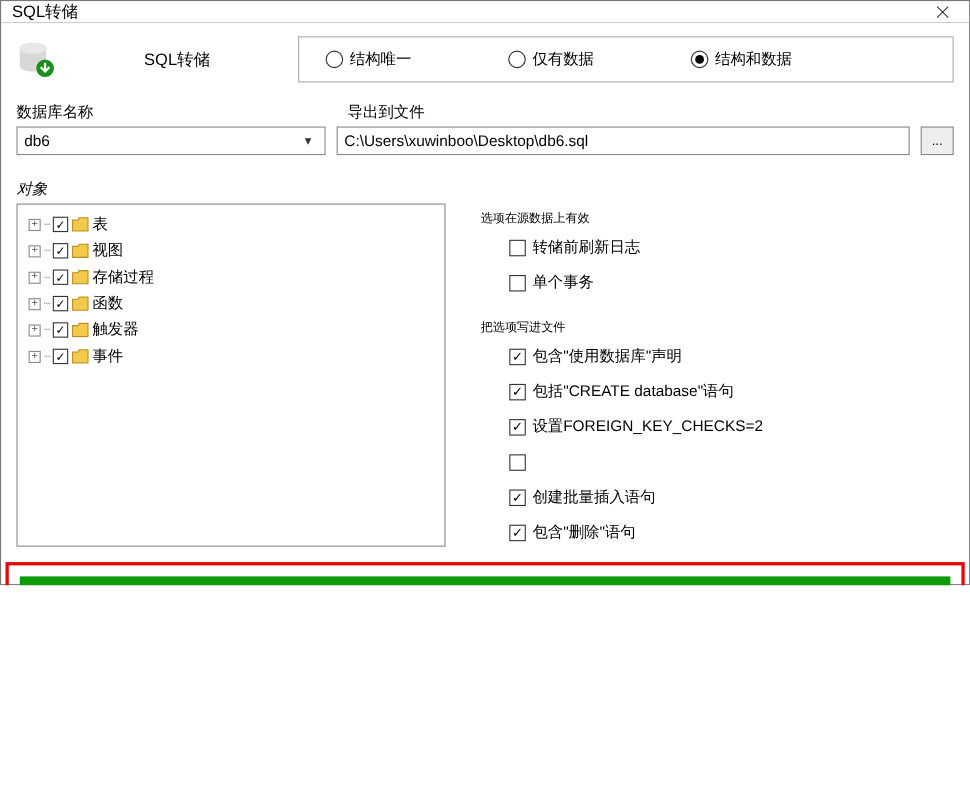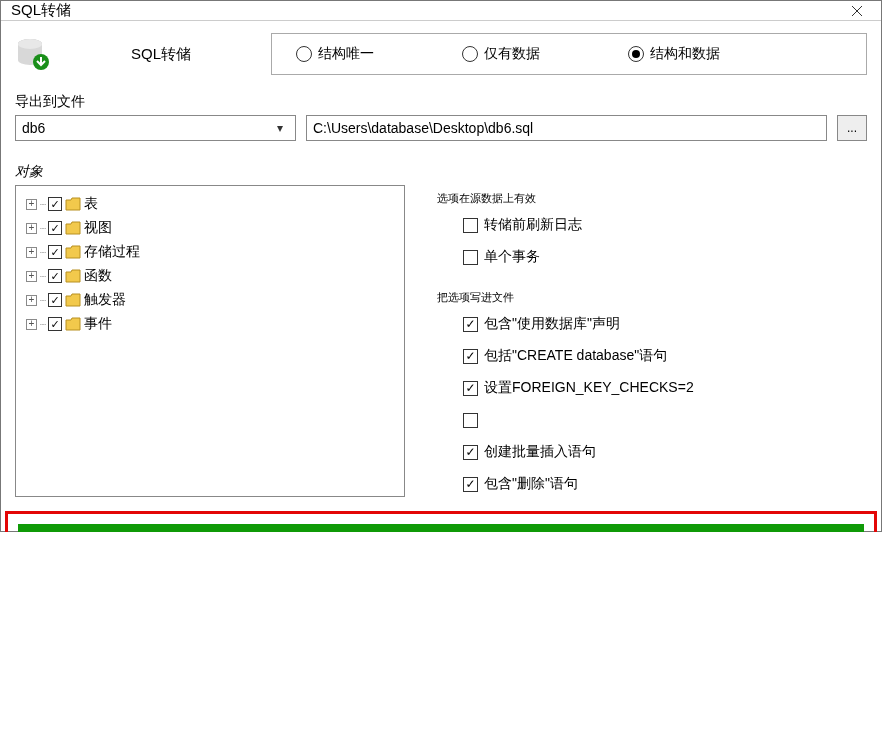--- a/index.html
+++ b/index.html
@@ -298,30 +298,31 @@
           <span>仅有数据</span>
         </div>
         <div class="radio-item">
           <span class="radio-circle selected"></span>
           <span>结构和数据</span>
         </div>
       </div>
     </div>
 
     <div class="labels-row">
+      <div class="left-col">数据库名称</div>
       <div class="right-col">导出到文件</div>
     </div>
 
     <div class="inputs-row">
       <div class="db-select">
         <span class="sel-text">db6</span>
         <span class="chev">▾</span>
       </div>
       <div class="file-input">
-        <span>C:\Users\database\Desktop\db6.sql</span>
+        <span>C:\Users\xuwinboo\Desktop\db6.sql</span>
       </div>
       <div class="browse-btn">
         <span>...</span>
       </div>
     </div>
 
     <div class="objects-label">对象</div>
 
     <div class="mid-row">
 

